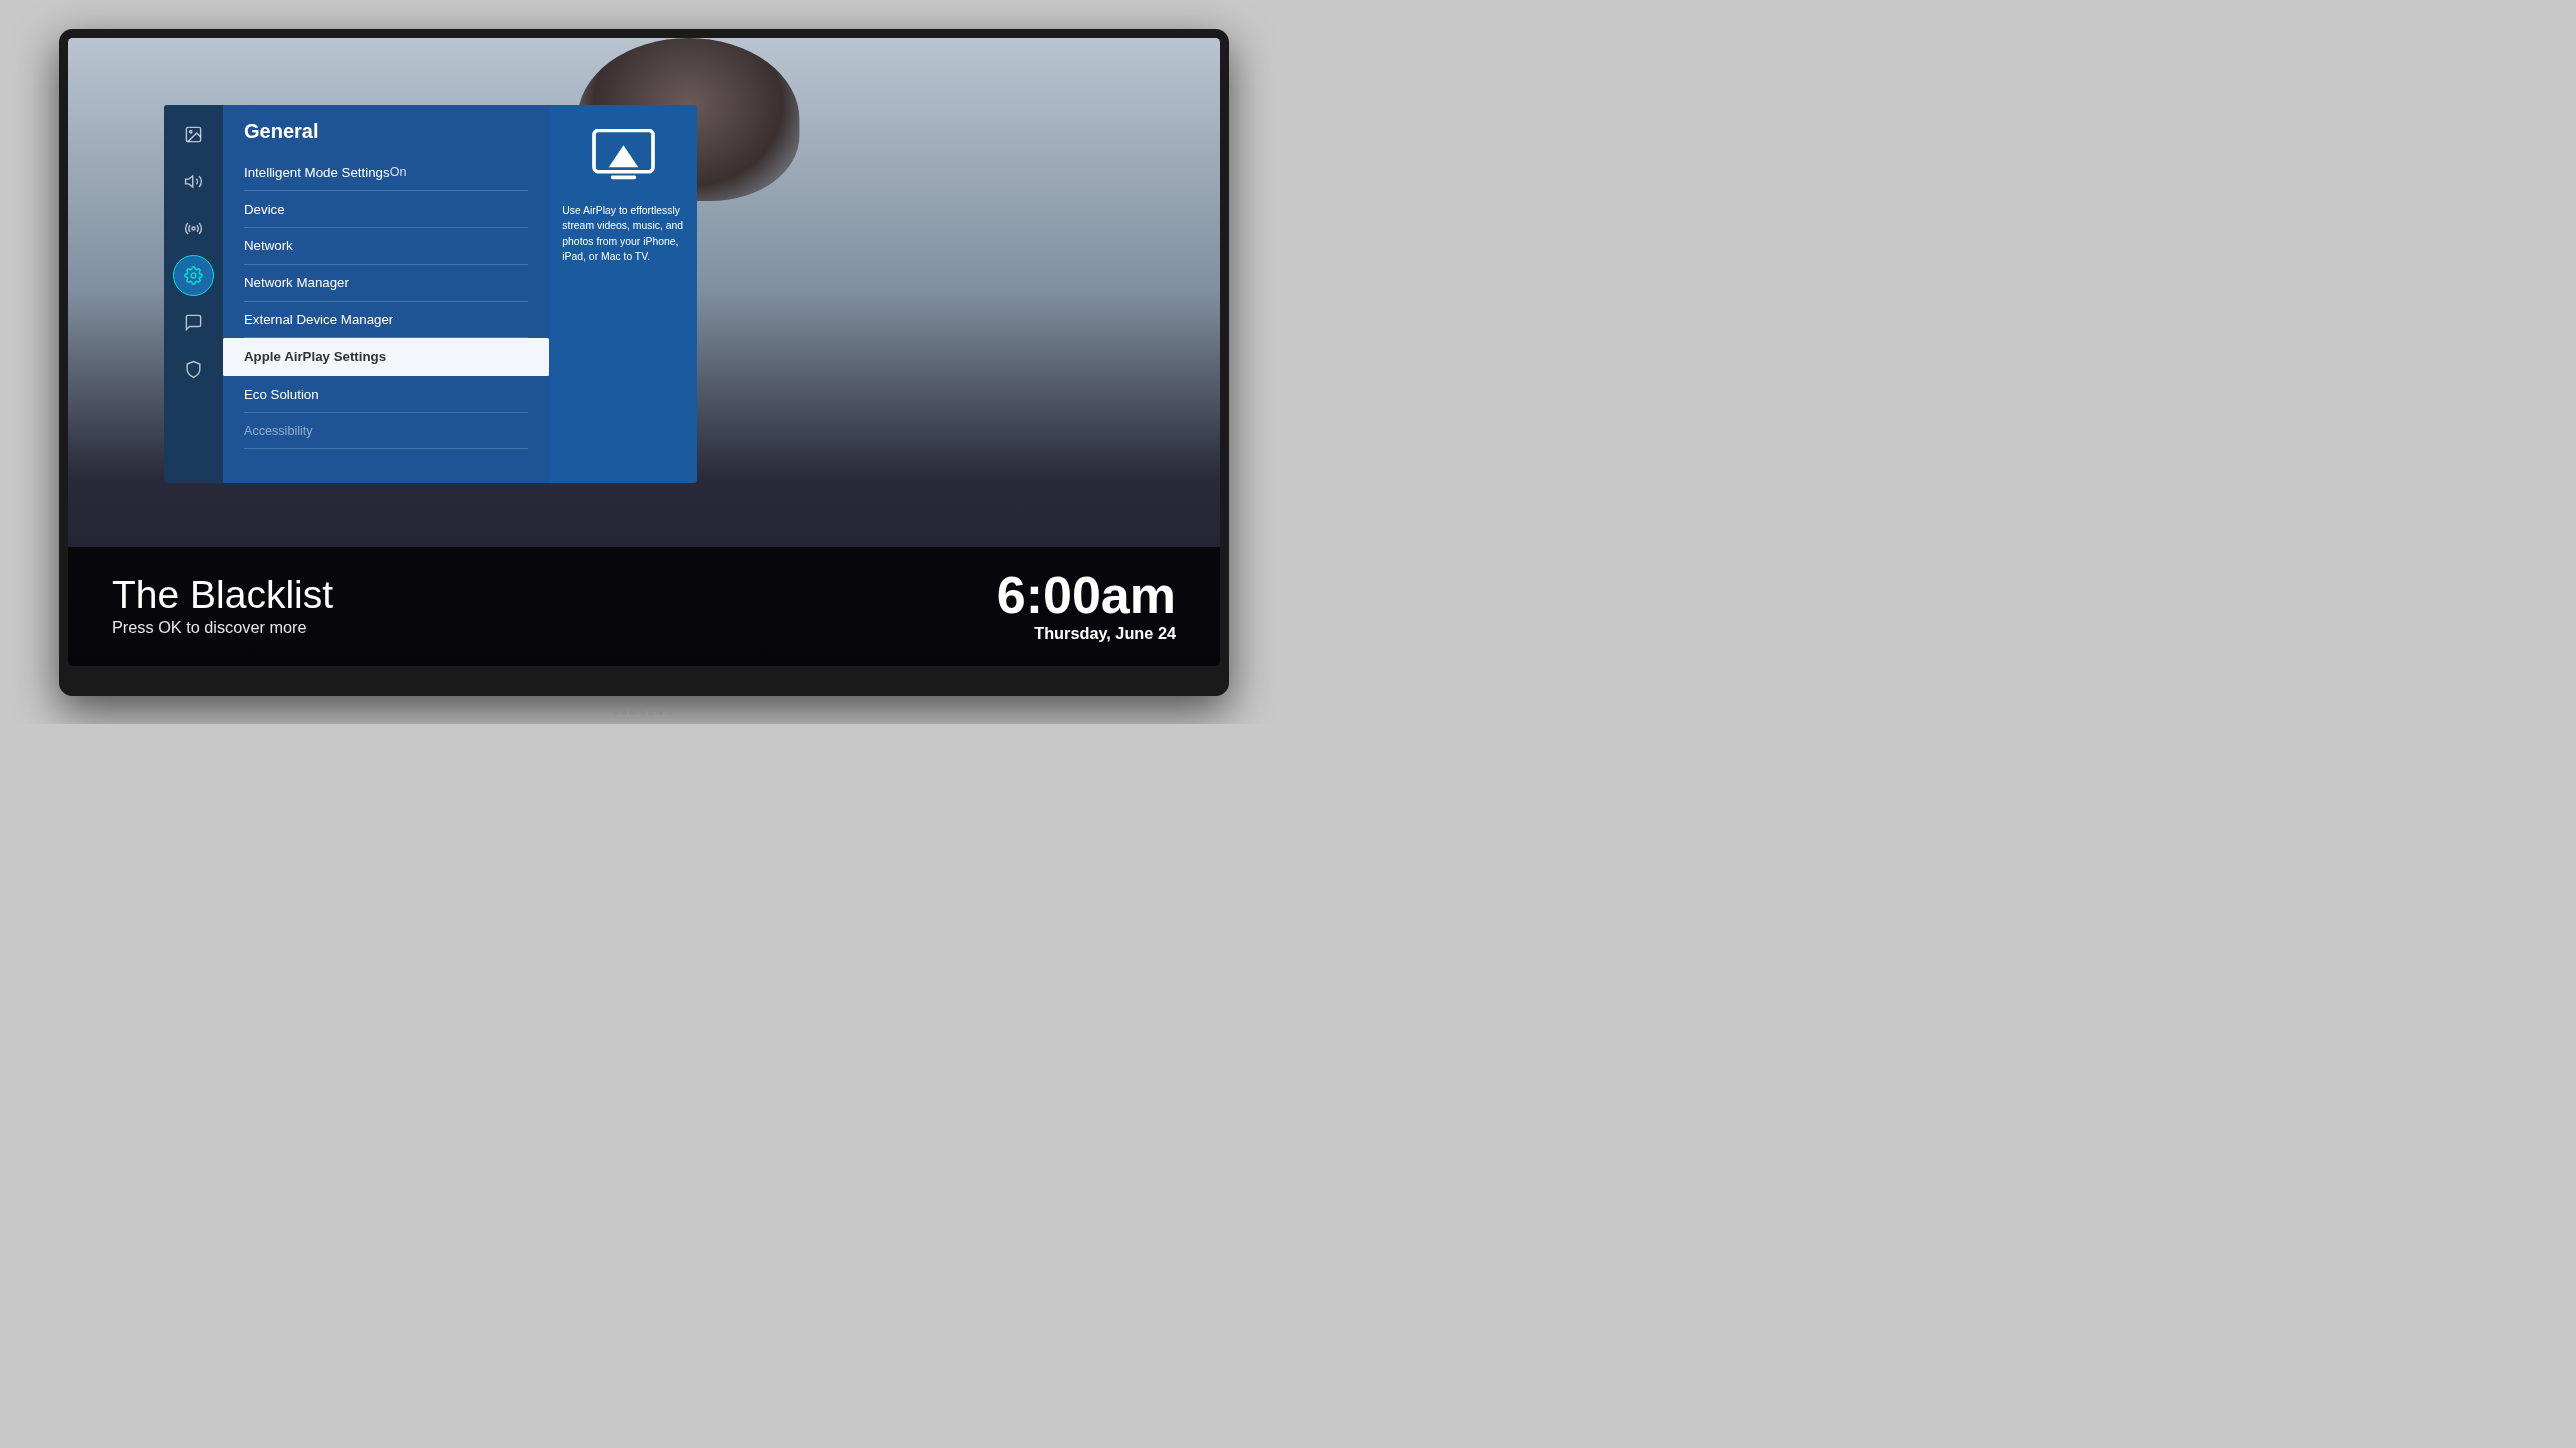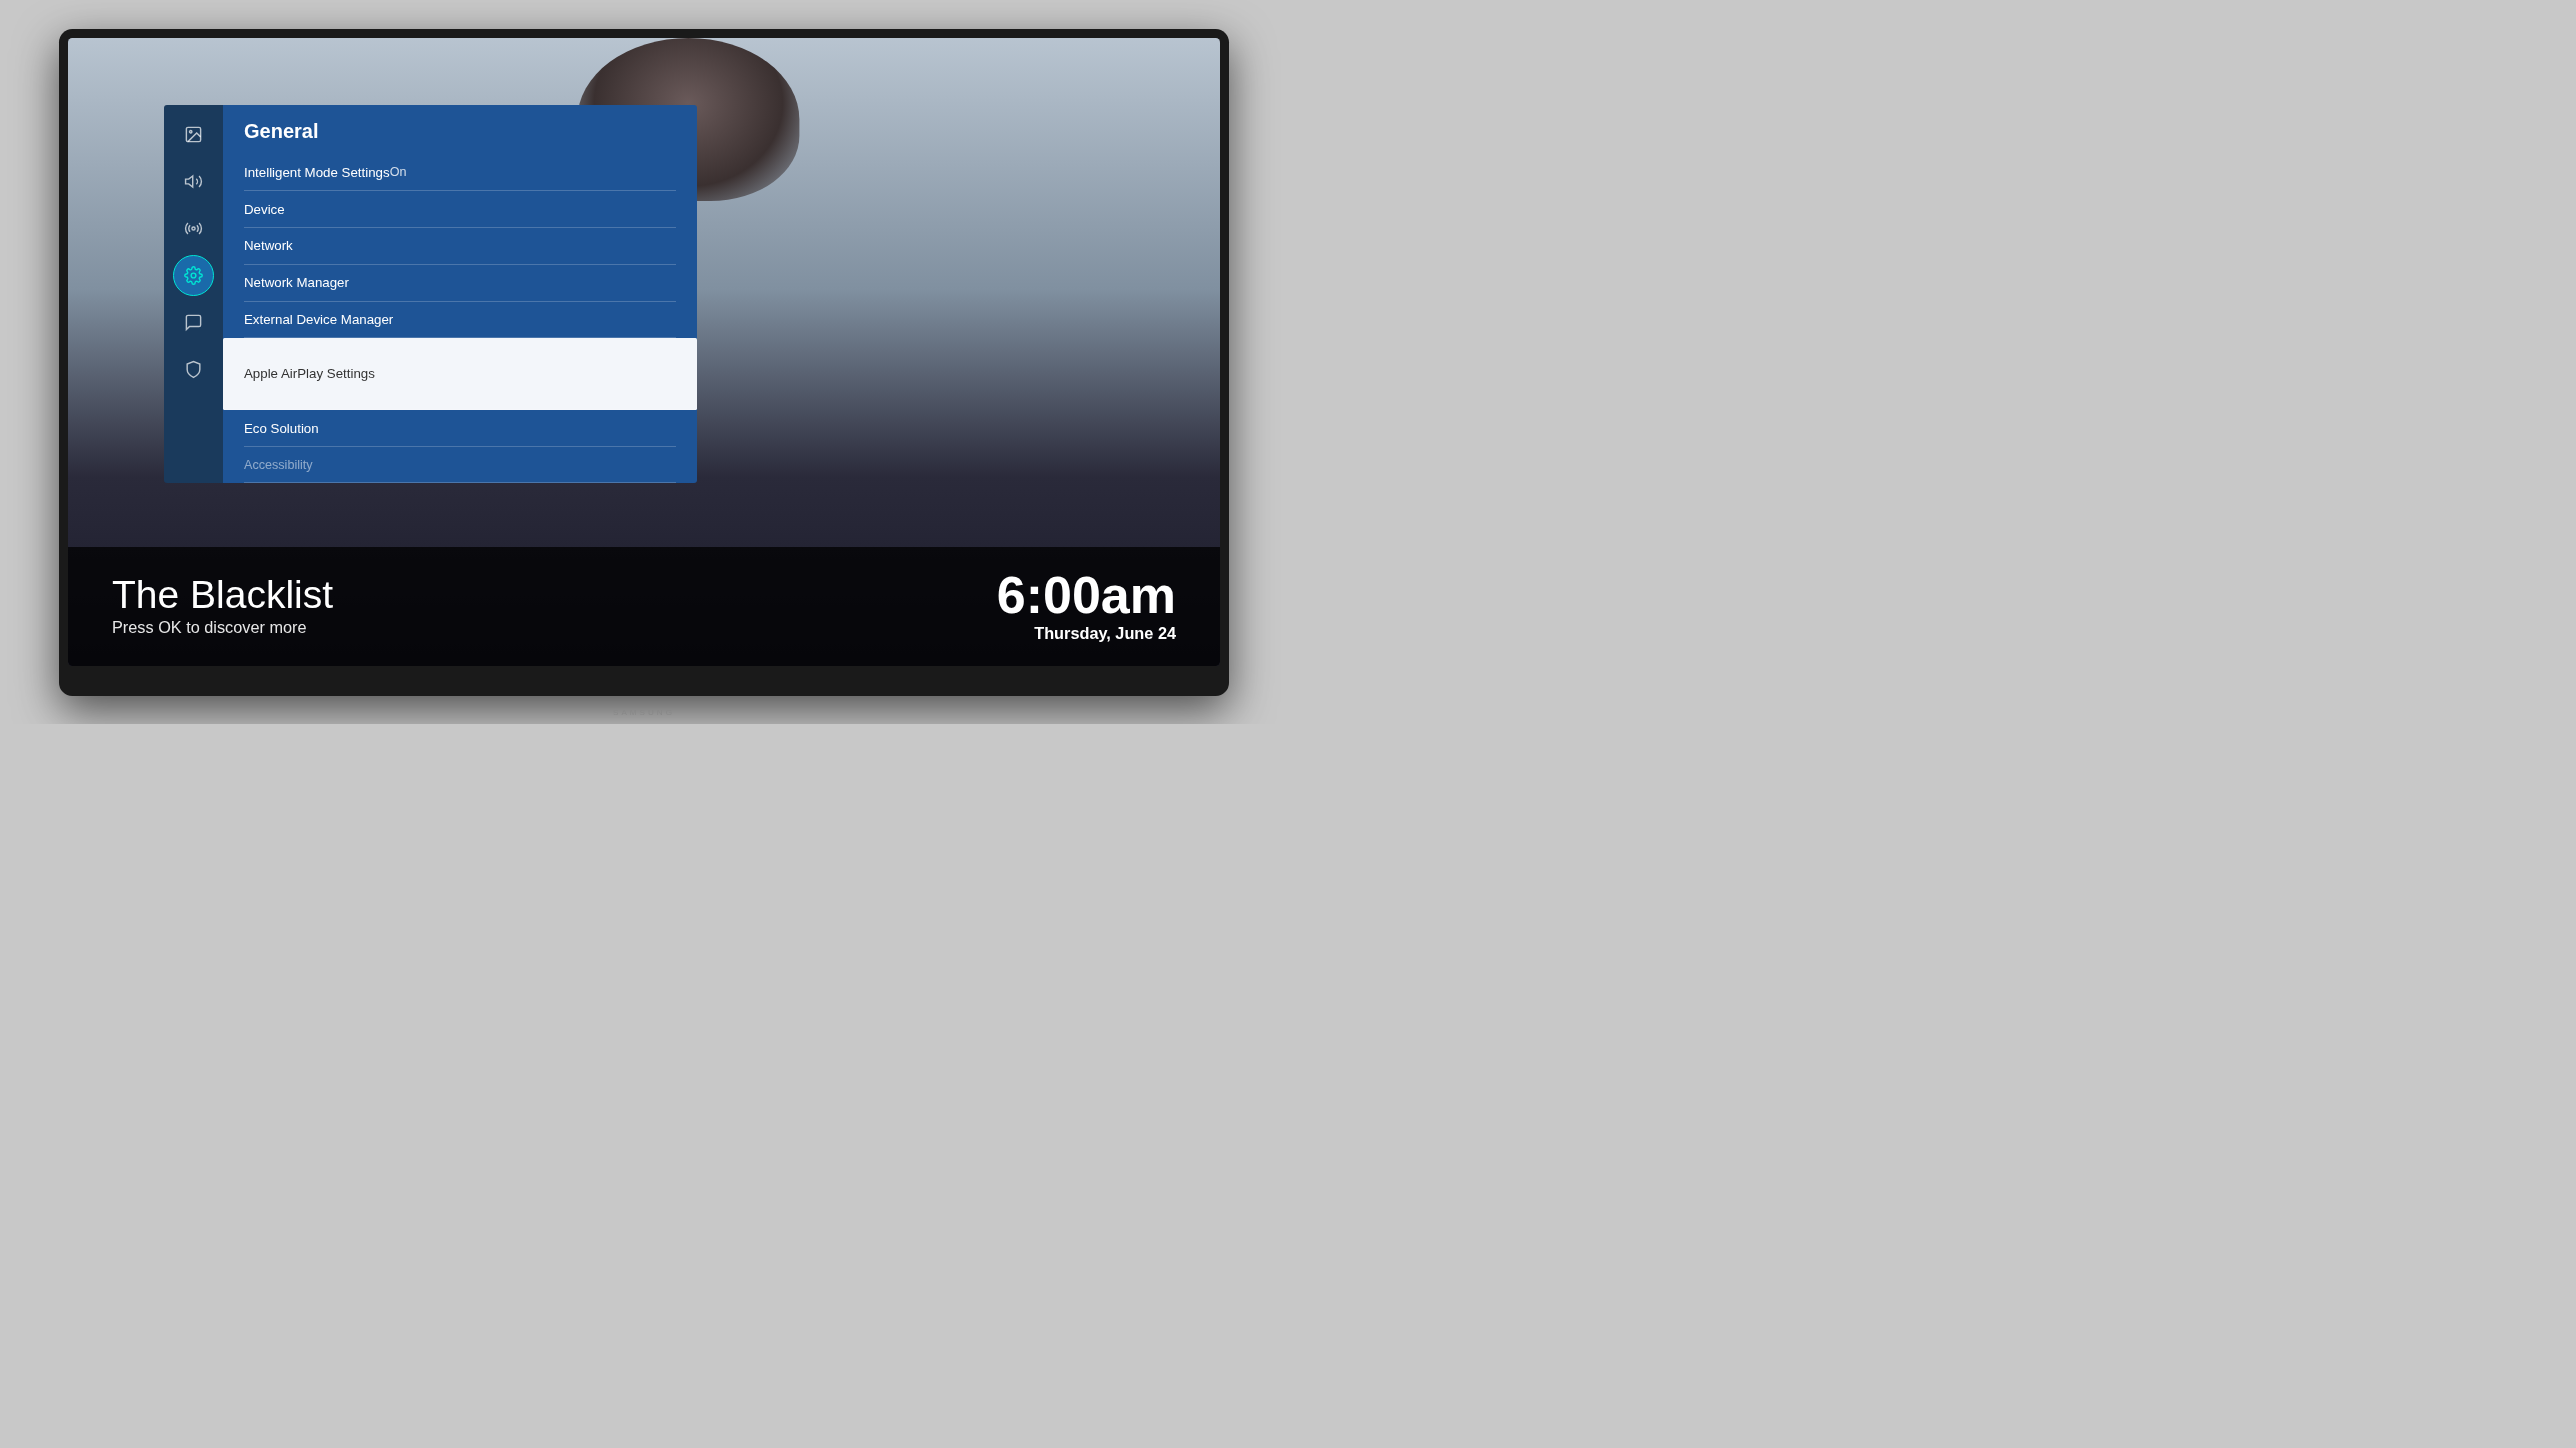--- a/index.html
+++ b/index.html
@@ -177,22 +177,23 @@
     }
 
     .menu-item:first-child {
       border-top: 0.7px solid rgba(255,255,255,0.2);
     }
 
     .menu-item.selected {
       background: rgba(255,255,255,0.95);
       color: #333;
       margin: 0 -21px;
-      padding: 28px 21px;
+      padding: 11px 21px;
       border-radius: 1.5px;
+      font-weight: bold;
     }
 
     .menu-item-value {
       color: rgba(255,255,255,0.8);
       font-size: 12.6px;
     }
 
     .menu-item-partial {
       color: rgba(255,255,255,0.5);
       font-size: 12.6px;
@@ -312,19 +313,32 @@
           <span>Apple AirPlay Settings</span>
         </div>
         <div class="menu-item">
           <span>Eco Solution</span>
         </div>
         <div class="menu-item">
           <span class="menu-item-partial">Accessibility</span>
         </div>
       </div>
 
+      <div class="info-panel">
+        <div class="airplay-icon">
+          <svg viewBox="0 0 90 80" fill="white" xmlns="http://www.w3.org/2000/svg">
+
+            <rect x="5" y="2" width="80" height="56" rx="6" ry="6" fill="none" stroke="white" stroke-width="5"></rect>
+
+            <polygon points="45,22 25,52 65,52" fill="white"></polygon>
+
+            <rect x="28" y="63" width="34" height="5" rx="2" fill="white"></rect>
+          </svg>
+        </div>
+        <div class="info-text">Use AirPlay to effortlessly stream videos, music, and photos from your iPhone, iPad, or Mac to TV.</div>
+      </div>
 
     </div>
 
   </div>
   <div class="samsung-logo">SAMSUNG</div>
 </div>
 
 
 </body></html>

